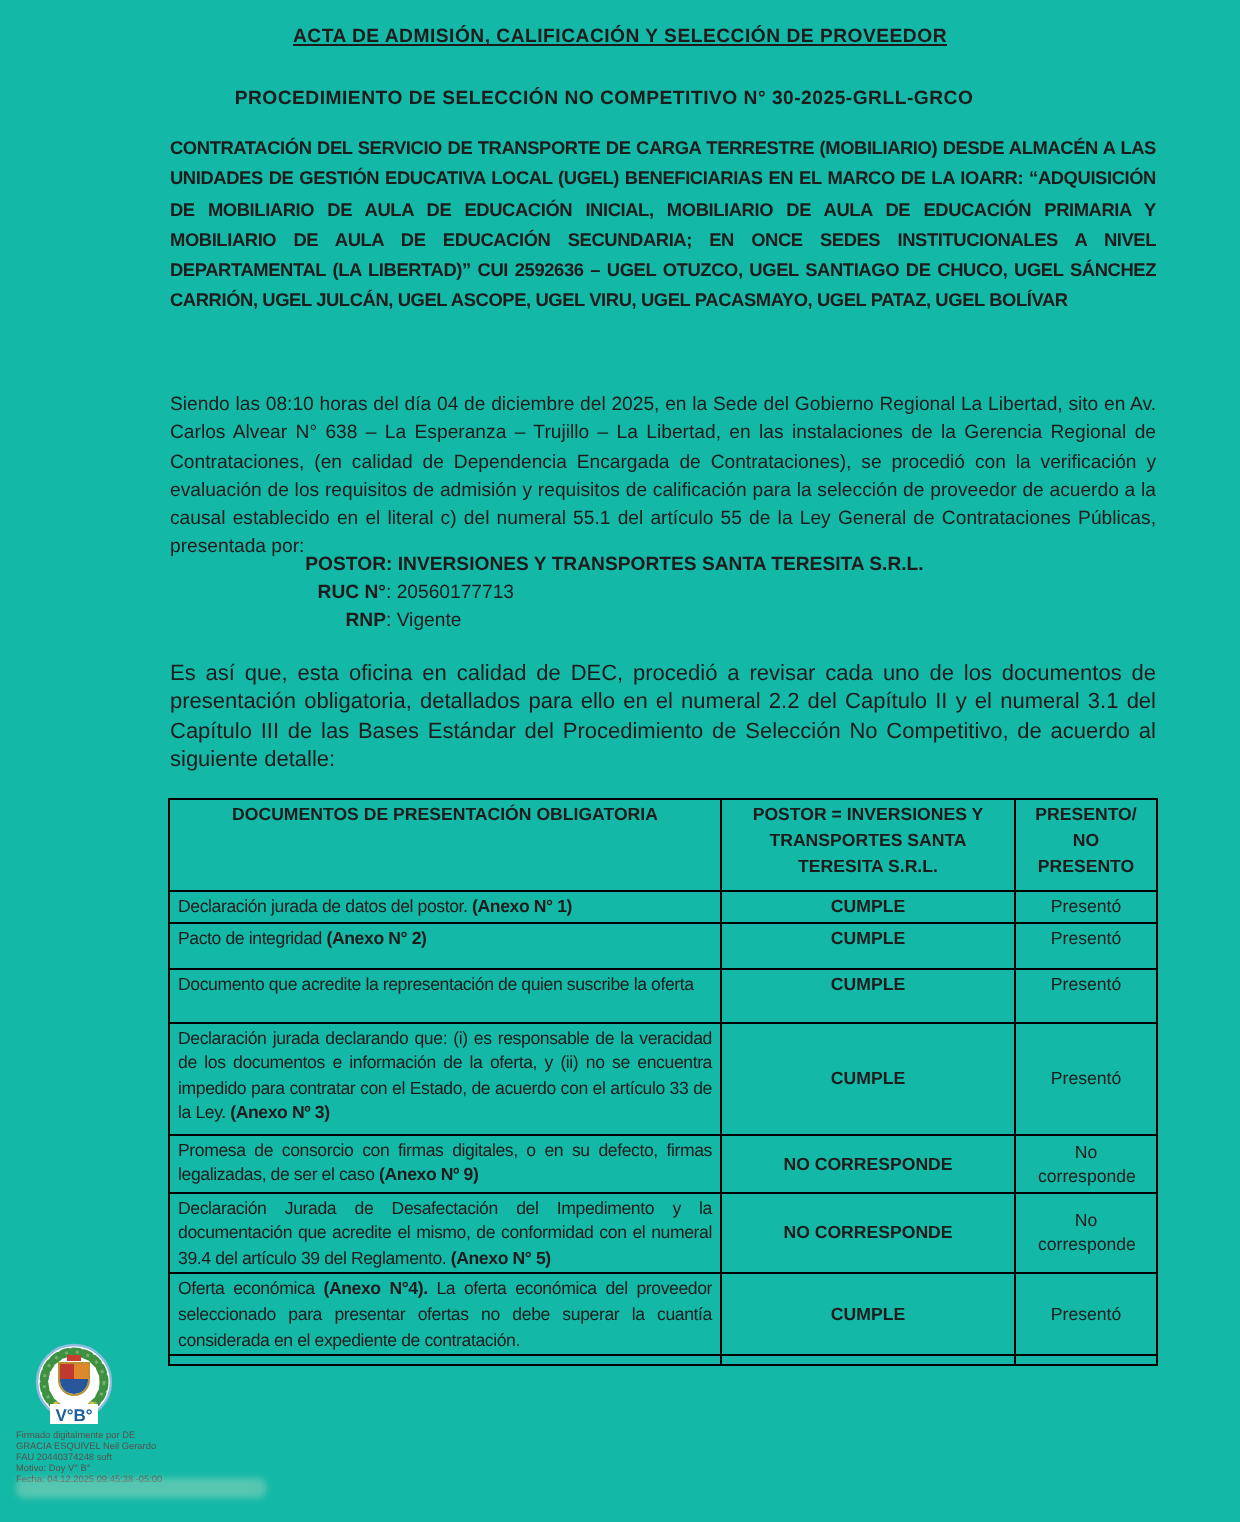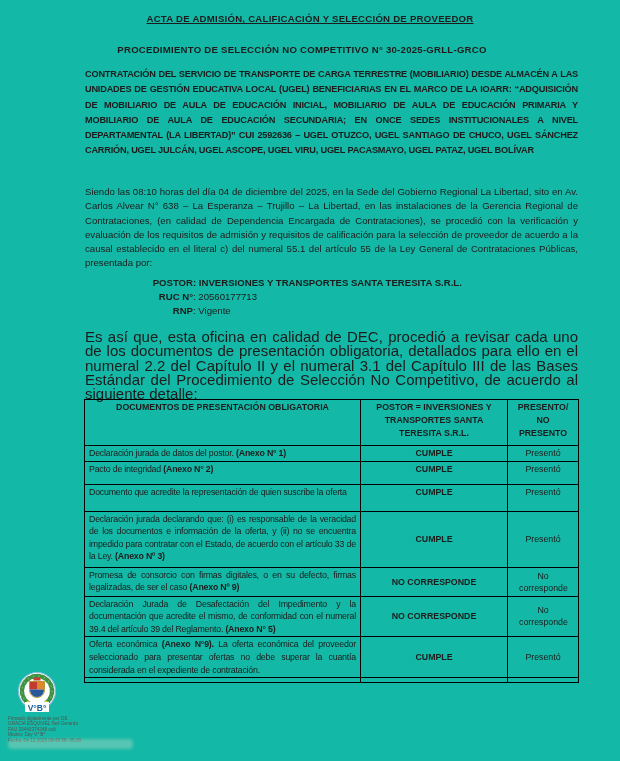--- a/index.html
+++ b/index.html
@@ -14,22 +14,22 @@
     position:absolute; top:13px; left:0; width:620px; margin:0;
     text-align:center; font-size:9.6px; font-weight:bold;
     letter-spacing:0.25px; text-decoration:underline;
   }
   .subtitle {
     position:absolute; top:44px; left:0; width:604px; margin:0;
     text-align:center; font-size:9.6px; font-weight:bold; letter-spacing:0.25px;
   }
   .par { position:absolute; left:85px; width:493px; margin:0; text-align:justify; }
   .contract { top:67px; font-size:9.2px; font-weight:bold; line-height:15.3px; letter-spacing:-0.2px; }
-  .intro   { top:185px; font-size:9.6px; line-height:14.3px; }
-  .review  { top:330px; font-size:15px; line-height:14.3px; }
+  .intro   { top:196px; font-size:9.6px; line-height:14.3px; }
+  .review  { top:330px; font-size:11px; line-height:14.3px; }
 
   .bidder { position:absolute; left:85px; top:276px; font-size:9.6px; line-height:14.2px; }
   .brow   { display:flex;text-align:right; }
   .blabel { width:108px; flex:none; font-weight:bold; }
   .bval.boldv { font-weight:bold; }
 
   table.docs {
     position:absolute; left:84px; top:399px; width:494px;
     border-collapse:collapse; table-layout:fixed;
   }
@@ -134,21 +134,21 @@
         <td class="doc"><span>Promesa de consorcio con firmas digitales, o en su defecto, firmas legalizadas, de ser el caso </span><span class="b">(Anexo Nº 9)</span><span></span></td>
         <td class="status vmid">NO CORRESPONDE</td>
         <td class="pres vmid"><span class="preswrap">No corresponde</span></td>
       </tr>
       <tr class="r6">
         <td class="doc"><span>Declaración Jurada de Desafectación del Impedimento y la documentación que acredite el mismo, de conformidad con el numeral 39.4 del artículo 39 del Reglamento. </span><span class="b">(Anexo N° 5)</span><span></span></td>
         <td class="status vmid">NO CORRESPONDE</td>
         <td class="pres vmid"><span class="preswrap">No corresponde</span></td>
       </tr>
       <tr class="r7">
-        <td class="doc"><span>Oferta económica </span><span class="b">(Anexo N°9).</span><span> La oferta económica del proveedor seleccionado para presentar ofertas no debe superar la cuantía considerada en el expediente de contratación.</span></td>
+        <td class="doc"><span>Oferta económica </span><span class="b">(Anexo N°4).</span><span> La oferta económica del proveedor seleccionado para presentar ofertas no debe superar la cuantía considerada en el expediente de contratación.</span></td>
         <td class="status vmid">CUMPLE</td>
         <td class="pres vmid"><span class="preswrap">Presentó</span></td>
       </tr>
       <tr class="r8">
         <td></td>
         <td></td>
         <td></td>
       </tr>
     </tbody>
   </table>

